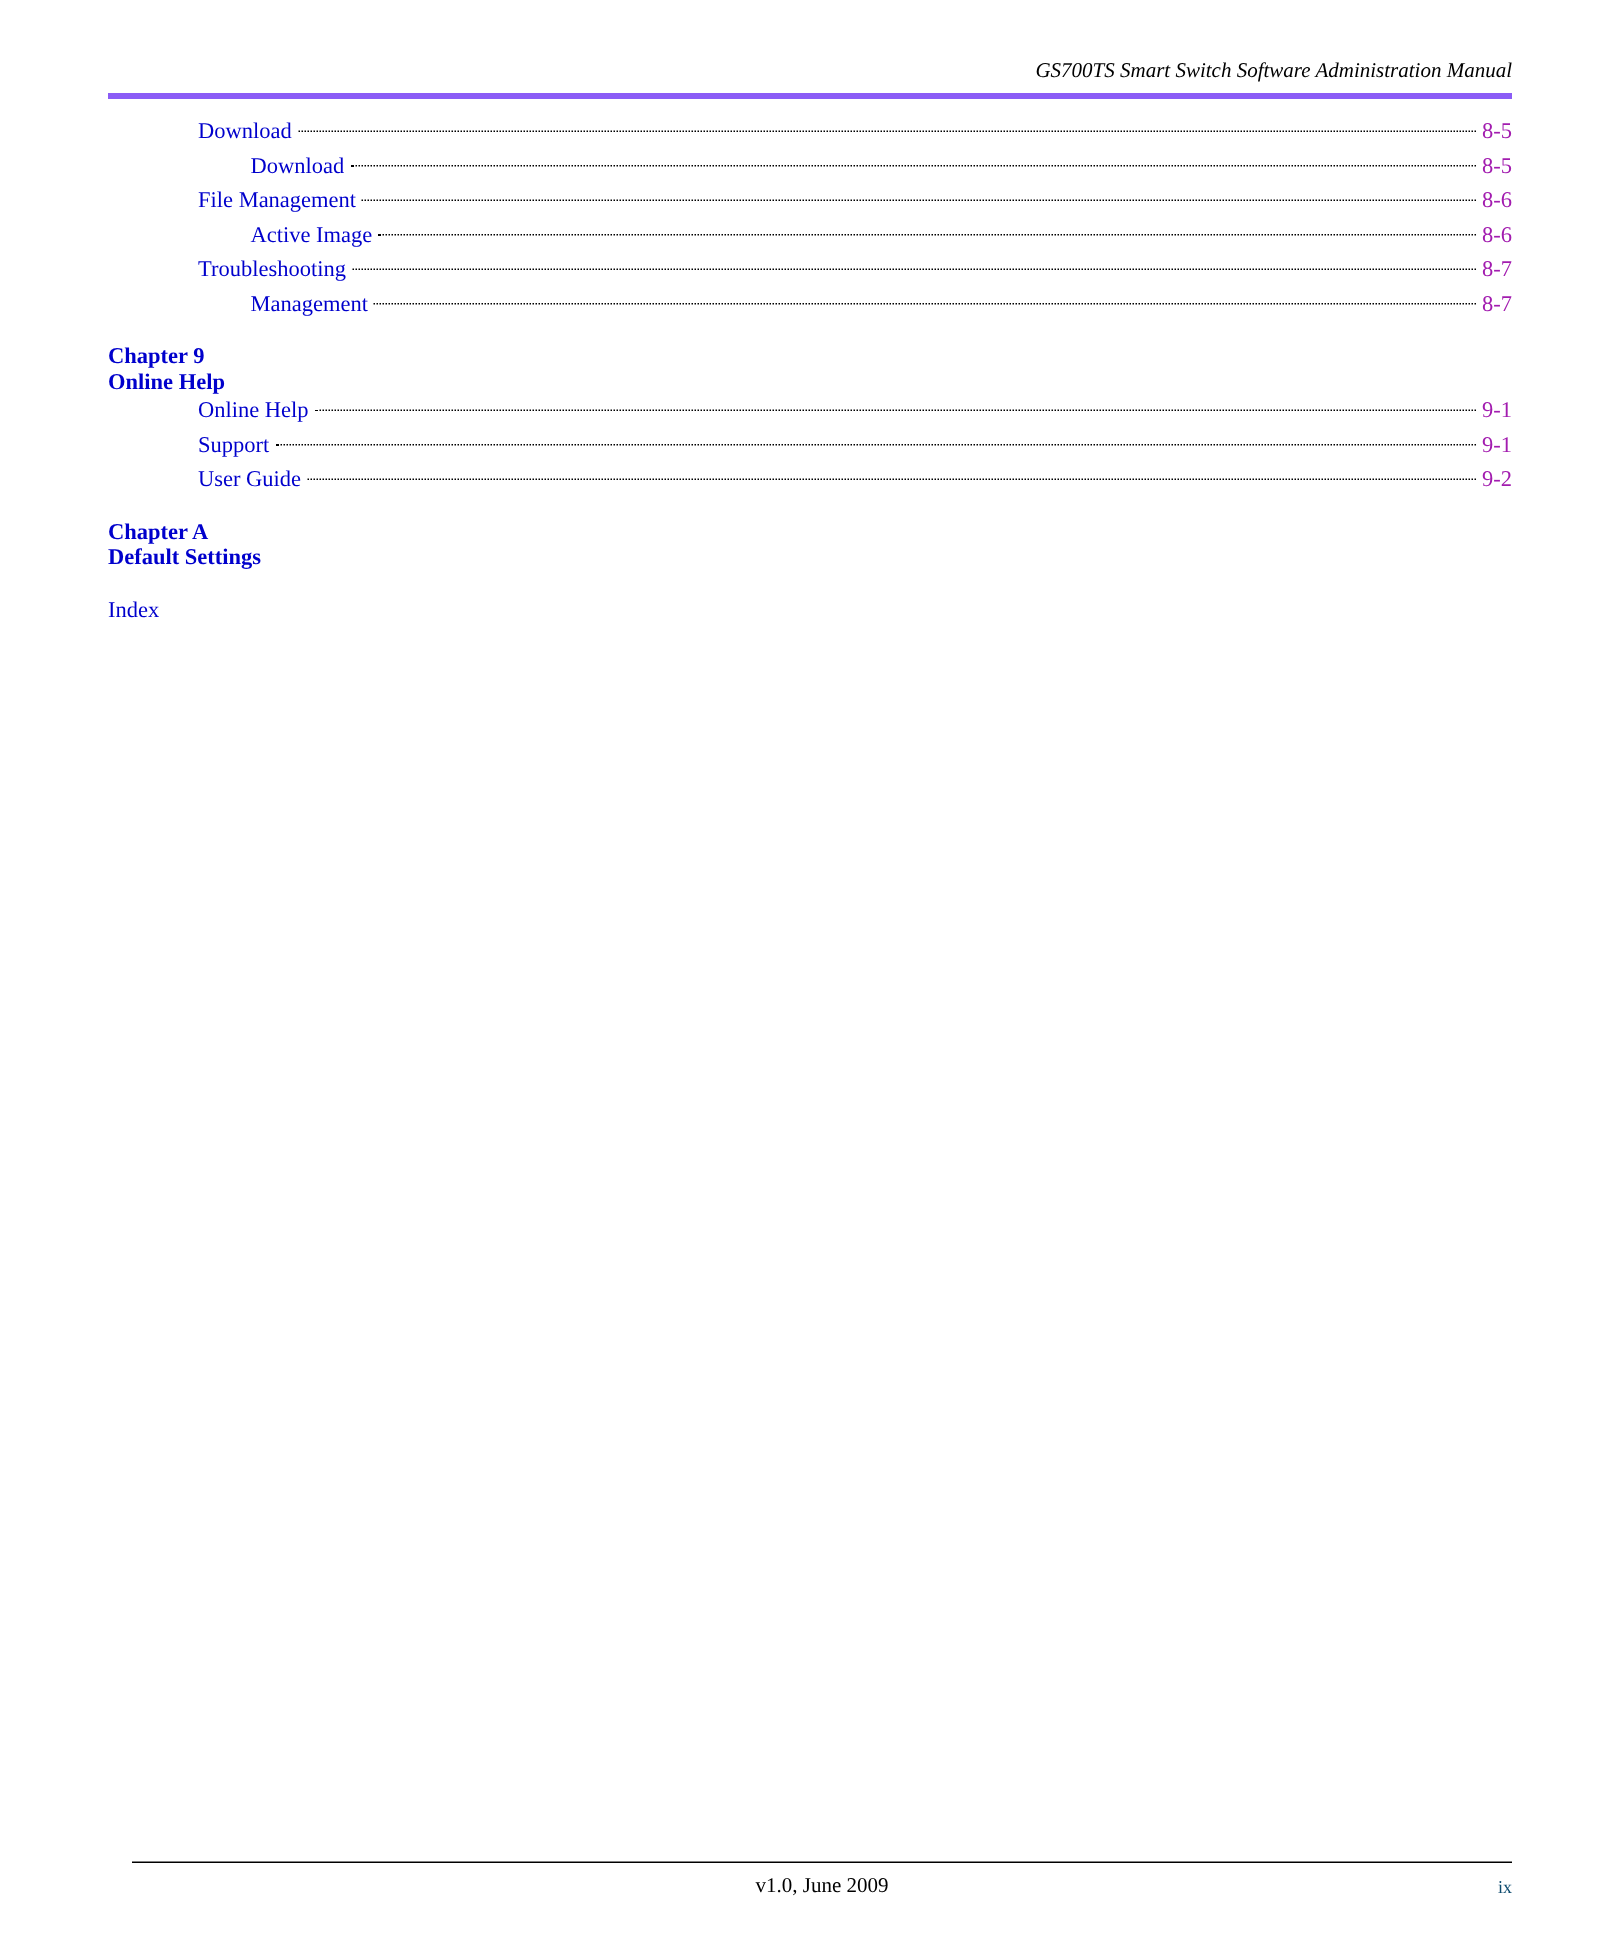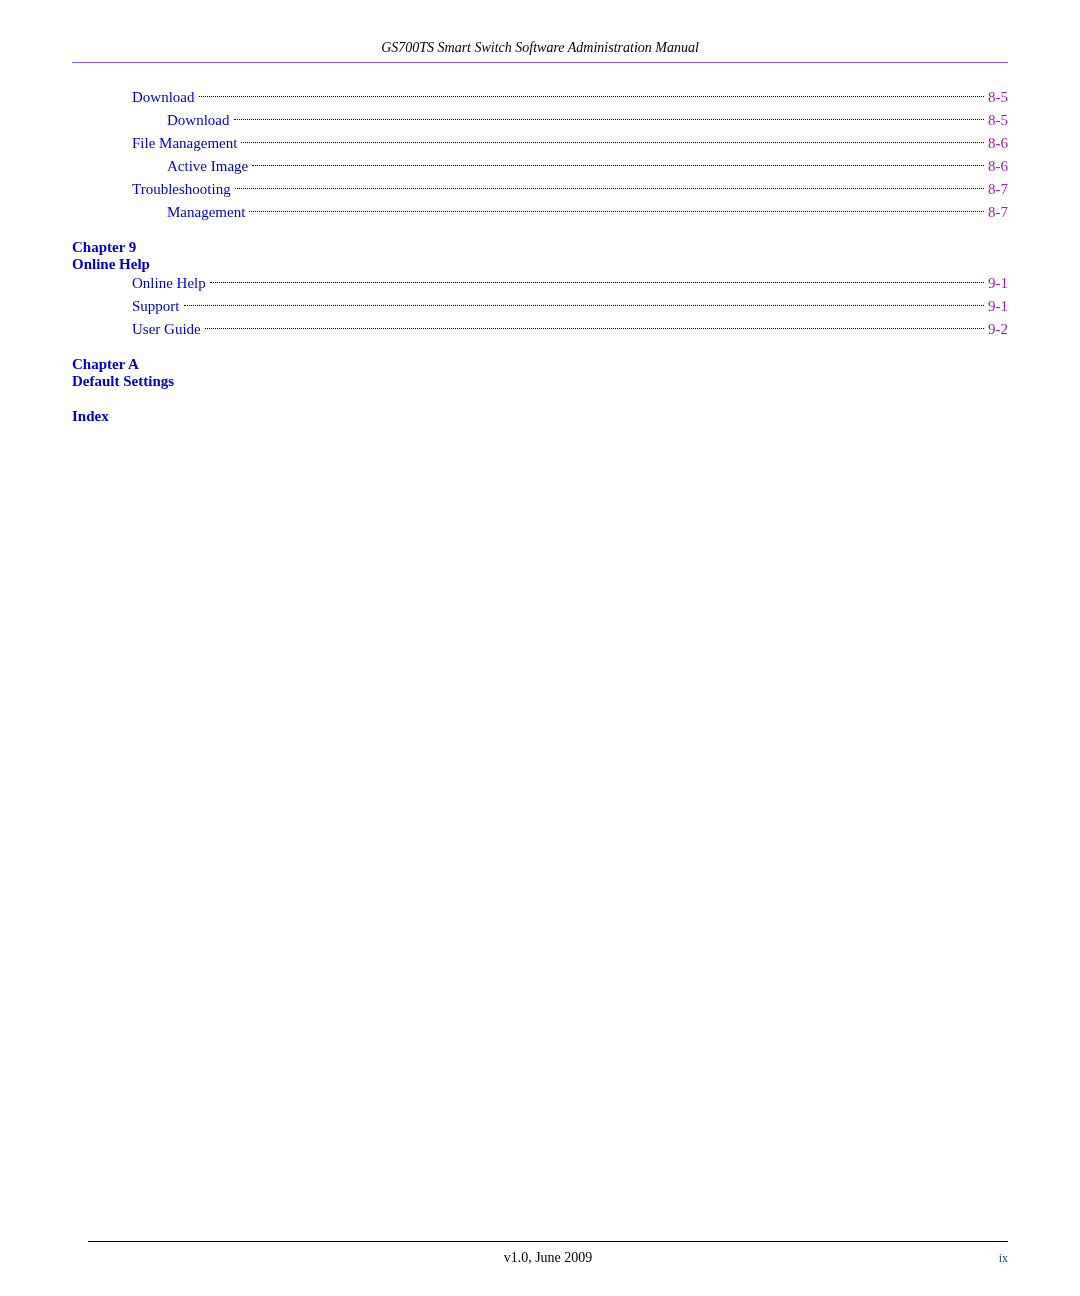--- a/index.html
+++ b/index.html
@@ -20,24 +20,24 @@
 
     .page-container {
       width: 100%;
       min-height: 1296px;
       padding: 40px 72px 60px 72px;
       position: relative;
     }
 
     .header {
       display: flex;
-      justify-content: center;
-      border-bottom: 1px solid #8b5cf6;
+      justify-content: flex-end;
+      border-bottom: 4px solid #8b5cf6;
       padding-bottom: 6px;
-      margin-bottom: 26px;
+      margin-bottom: 14px;
     }
 
     .header-title {
       font-style: italic;
       font-size: 14px;
       color: #000;
     }
 
     .toc-content {
       margin-top: 10px;
@@ -95,21 +95,21 @@
       font-weight: bold;
       font-size: 15px;
     }
 
     .index-entry {
       margin-top: 18px;
     }
 
     .index-label {
       color: #0000cc;
-      font-weight: bold;
+      font-weight: normal;
       font-size: 15px;
     }
 
     .footer {
       position: absolute;
       bottom: 30px;
       left: 16px;
       right: 0;
       display: flex;
       flex-direction: column;

